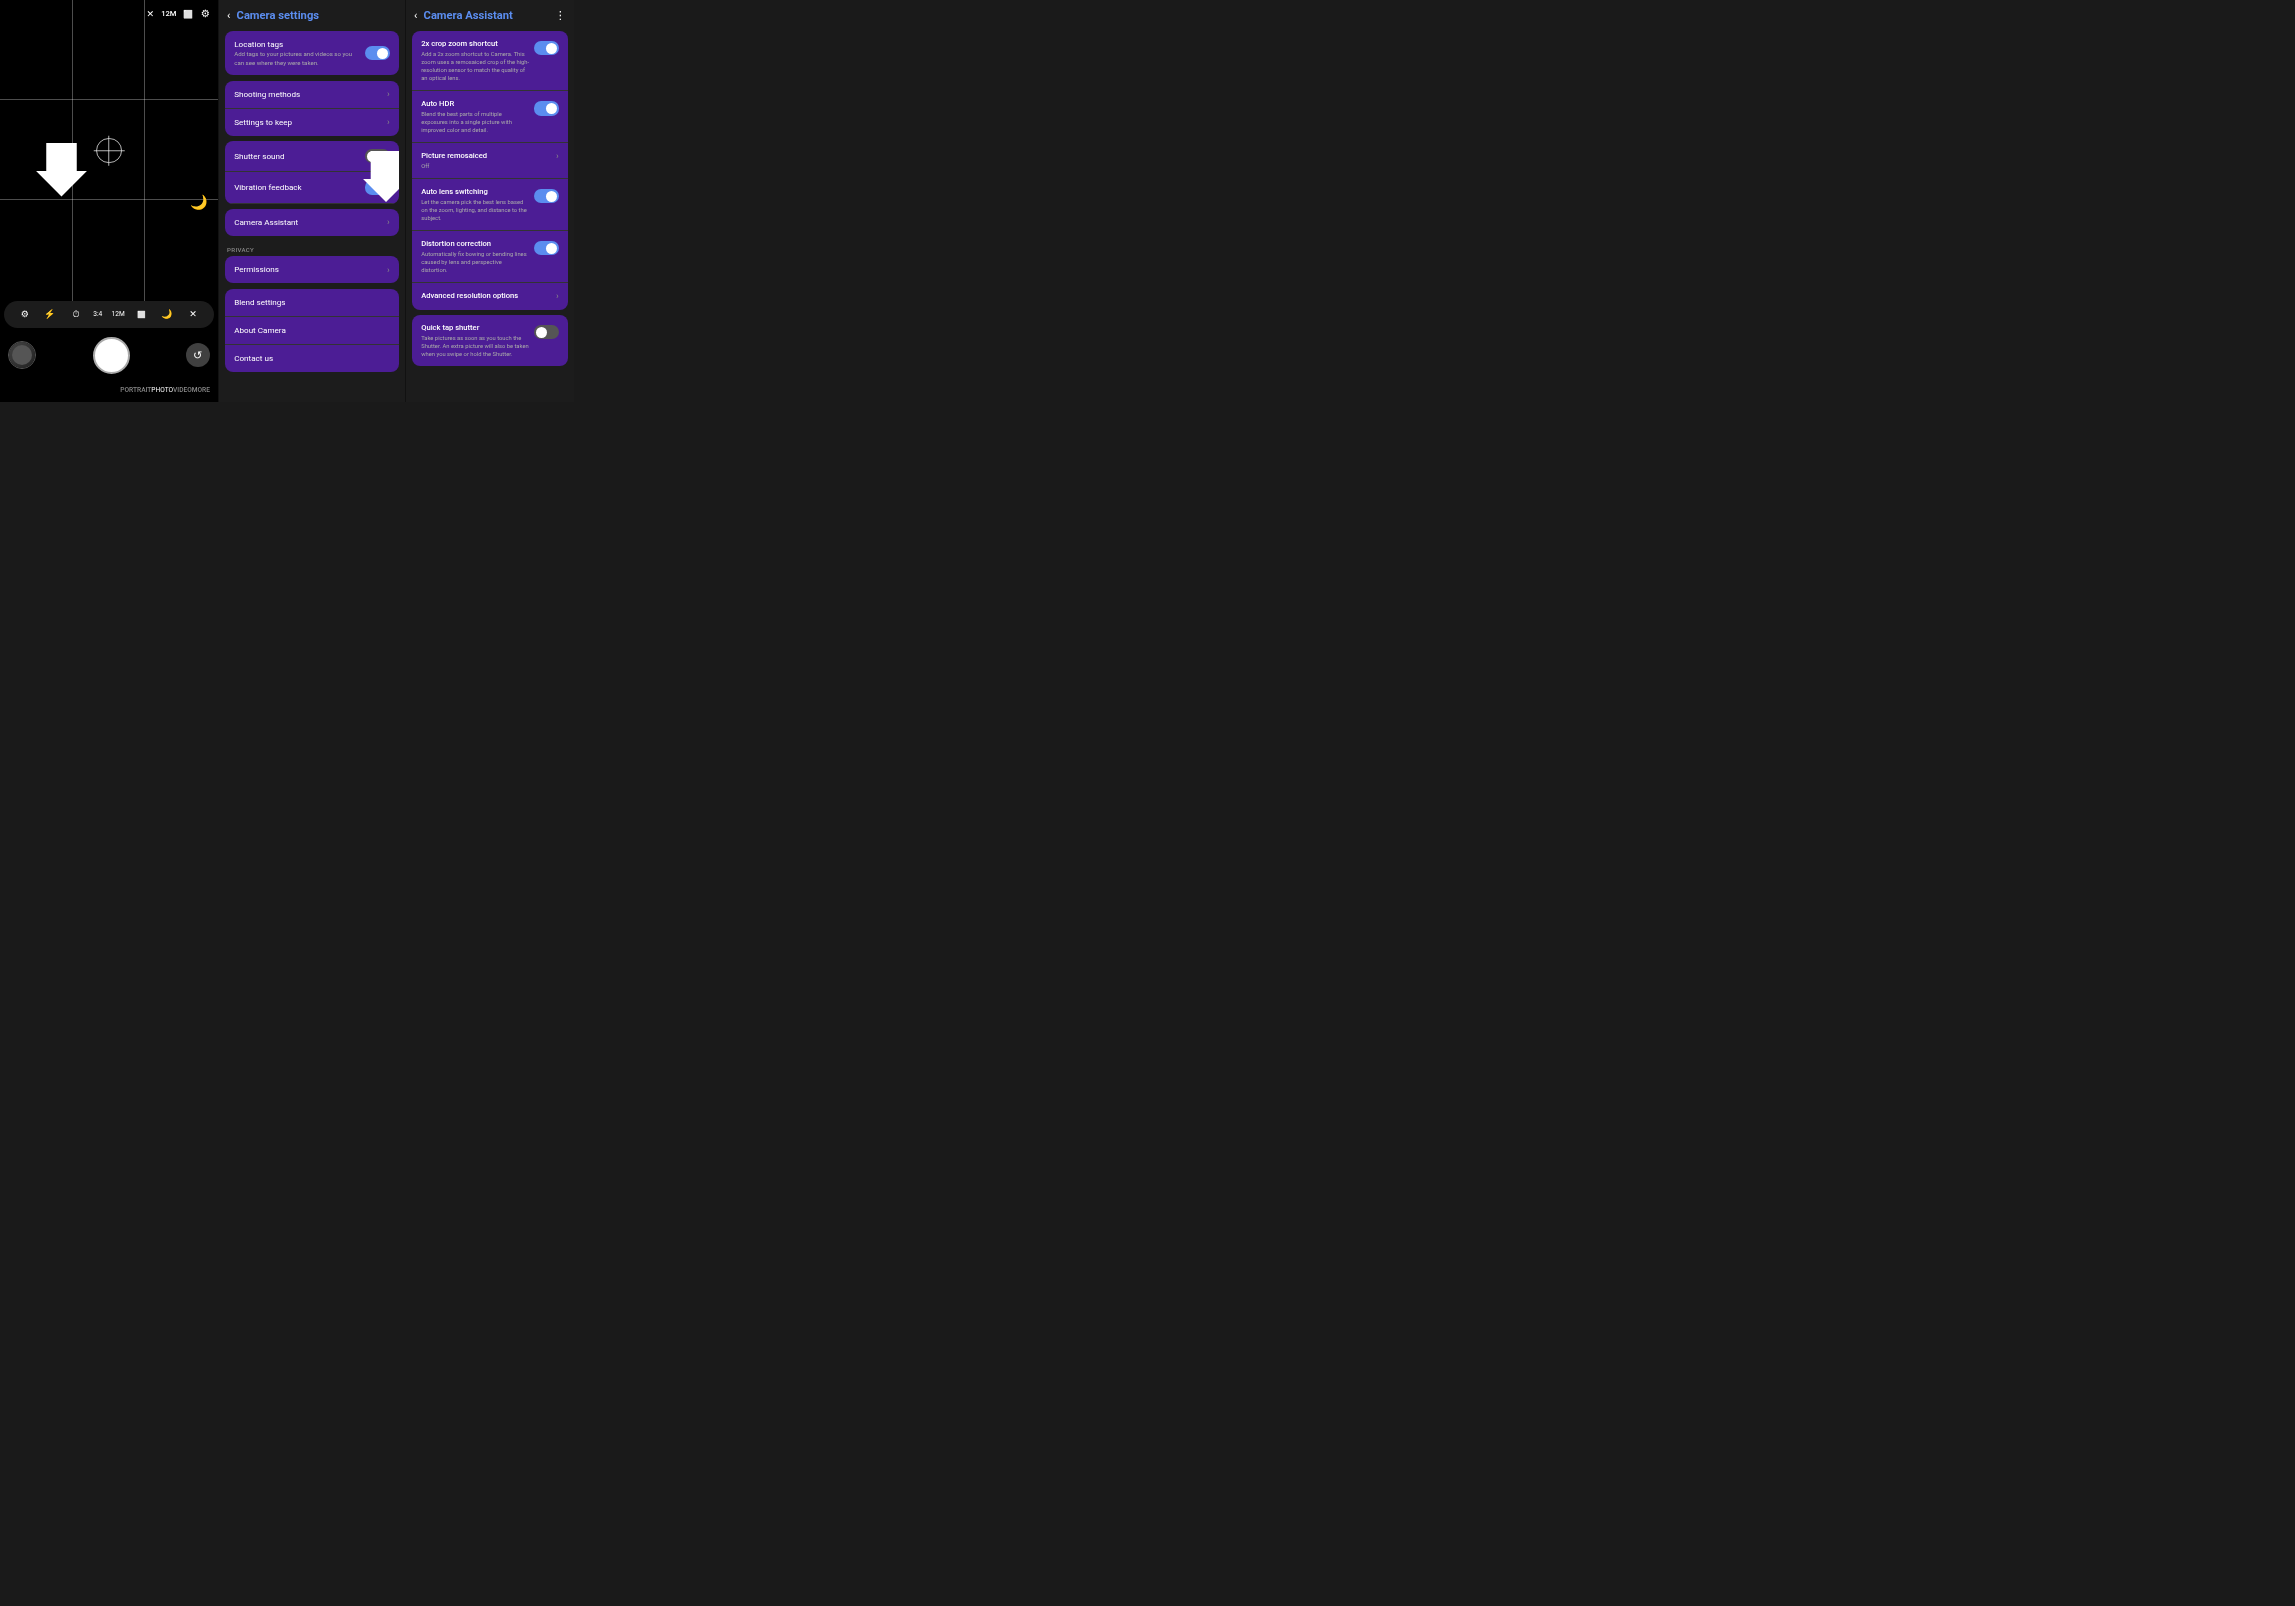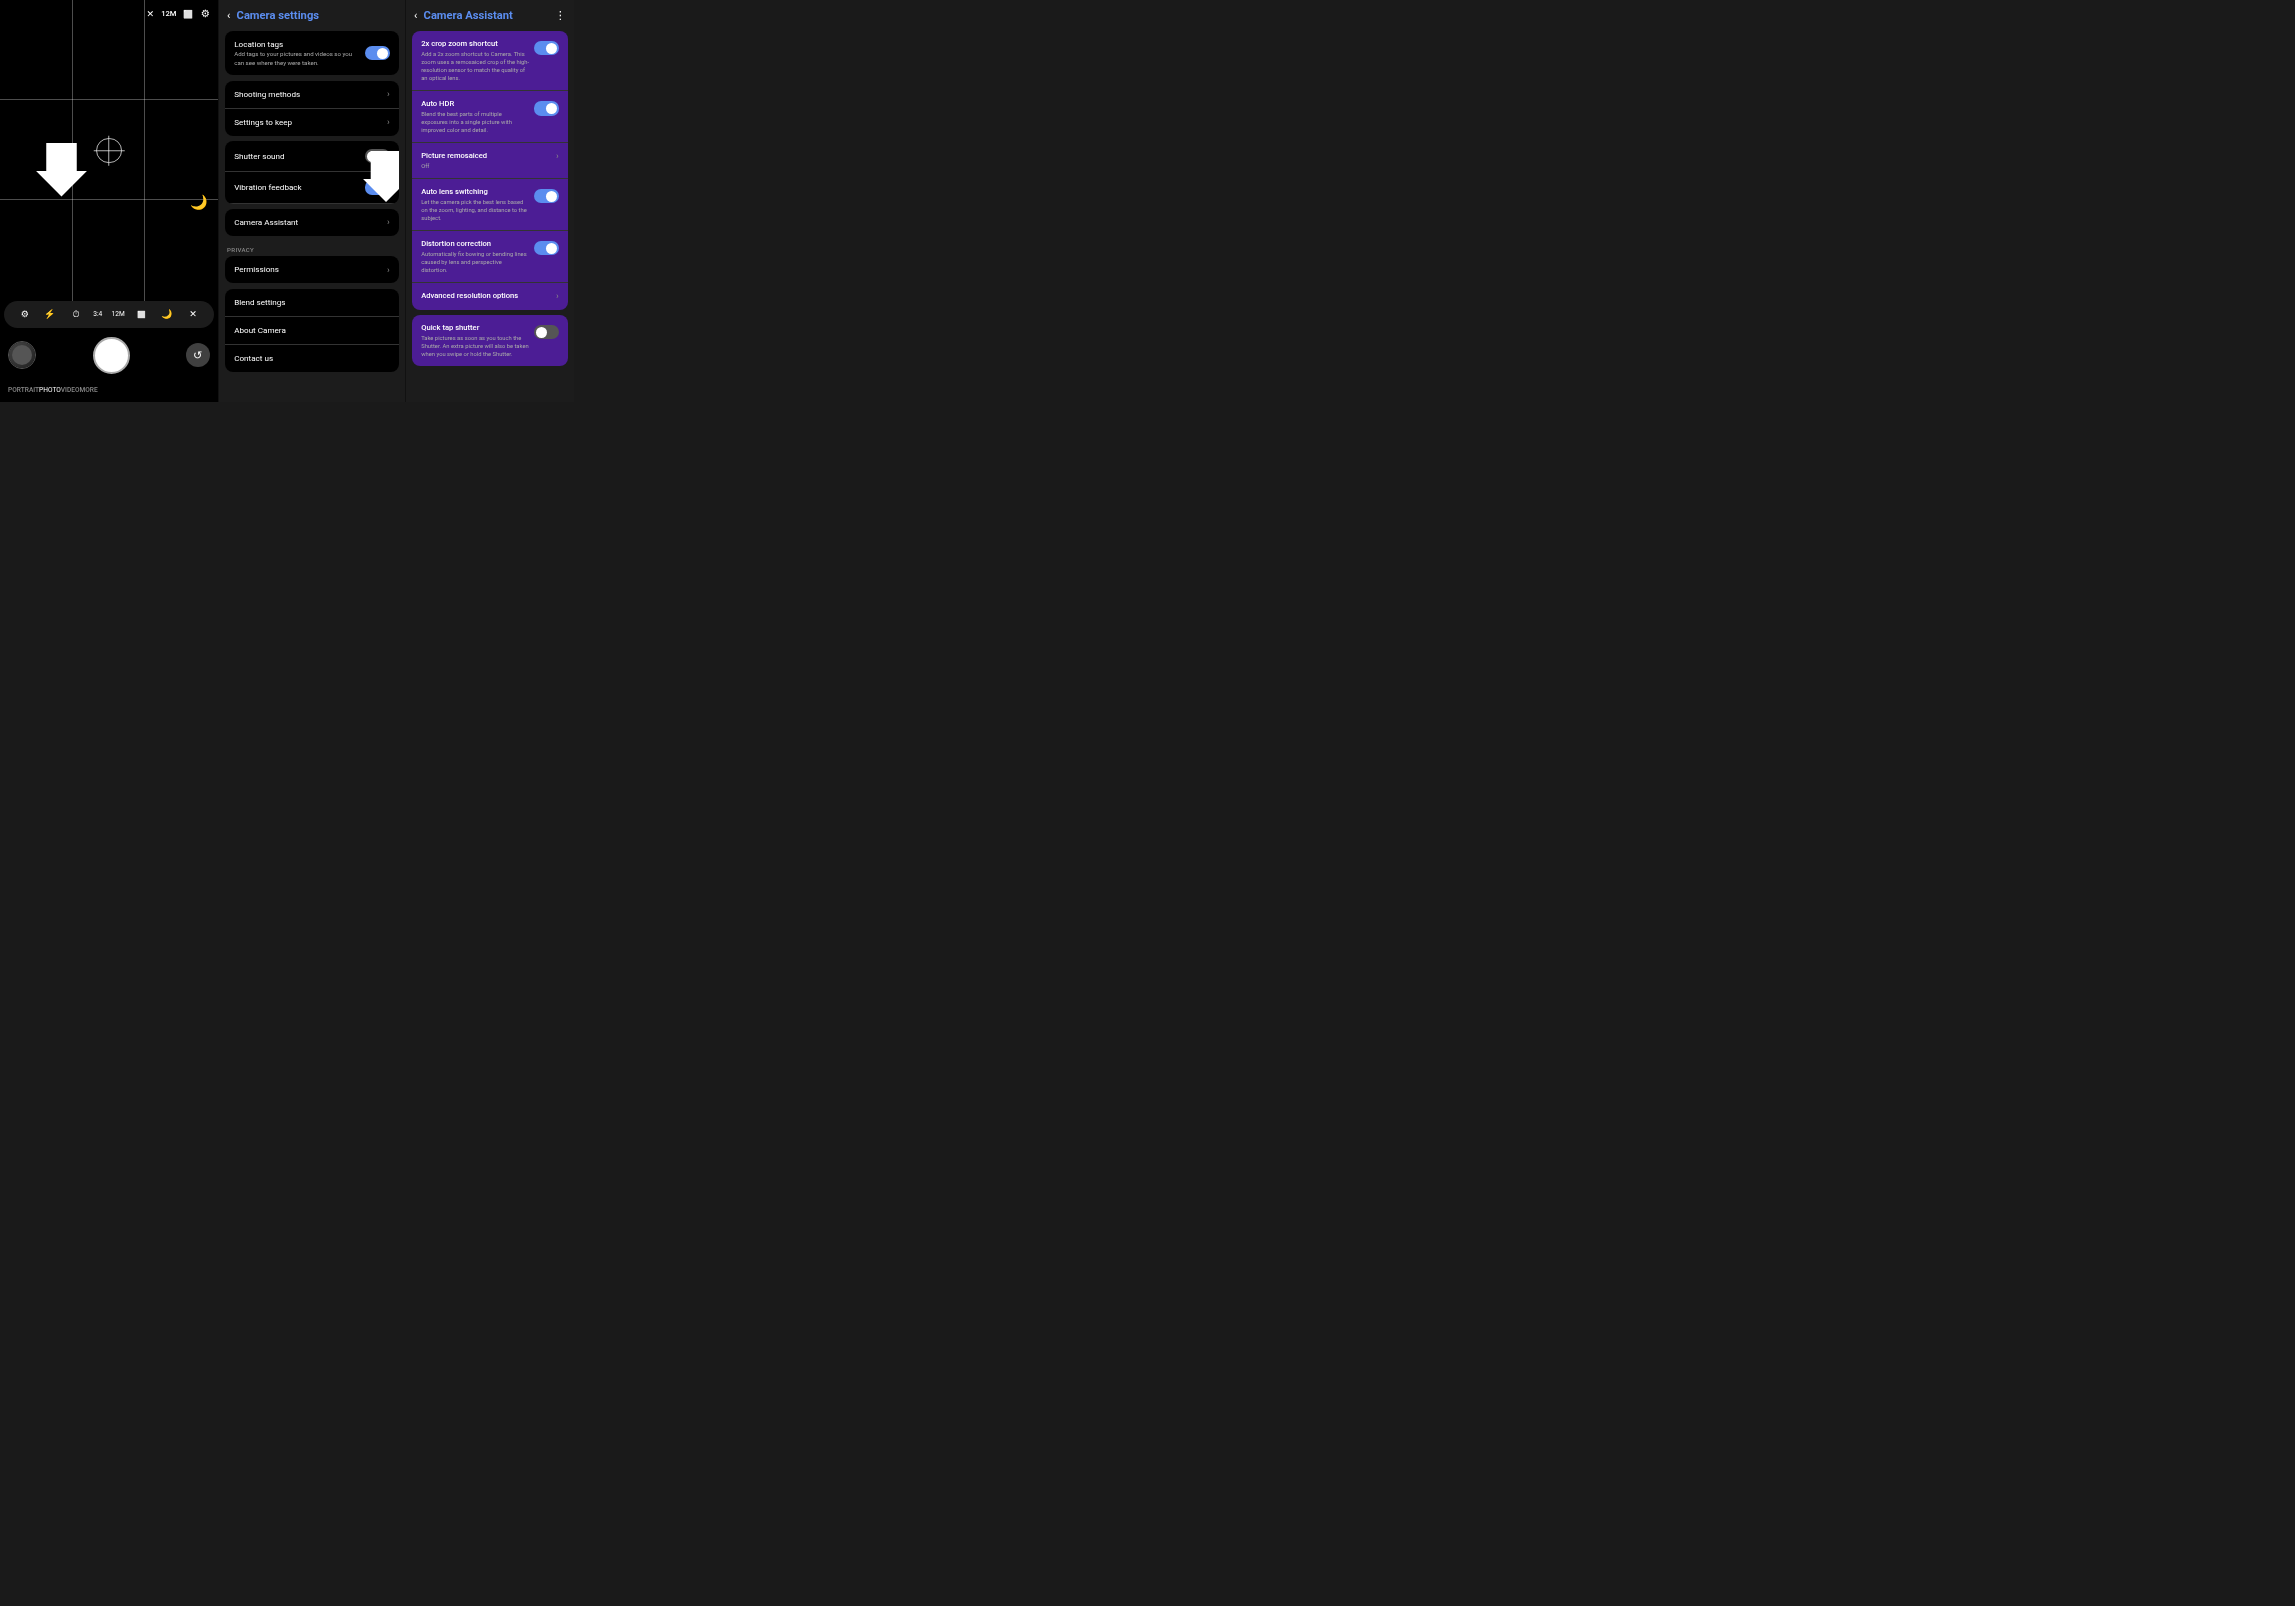--- a/index.html
+++ b/index.html
@@ -190,21 +190,21 @@
       justify-content: center;
       color: #fff;
       font-size: 11.2px;
       cursor: pointer;
     }
 
     
     .camera-modes {
       display: flex;
       align-items: center;
-      justify-content: flex-start;
+      justify-content: flex-end;
       padding: 4.1px 8.1px 8.1px;
     }
     .mode-tab {
       color: #888;
       font-size: 6.6px;
       font-weight: 500;
       text-transform: uppercase;
       cursor: pointer;
     }
     .mode-tab.active {
@@ -250,21 +250,21 @@
     }
 
     .settings-scroll {
       flex: 1;
       overflow-y: auto;
       padding: 0 6.1px 6.1px;
     }
     .settings-scroll::-webkit-scrollbar { display: none; }
 
     .settings-card {
-      background: #000000;
+      background: #4c1d95;
       border-radius: 8.1px;
       margin-bottom: 5.1px;
       overflow: hidden;
     }
 
     .settings-item {
       padding: 8.1px 9.1px;
       display: flex;
       align-items: center;
       justify-content: space-between;

